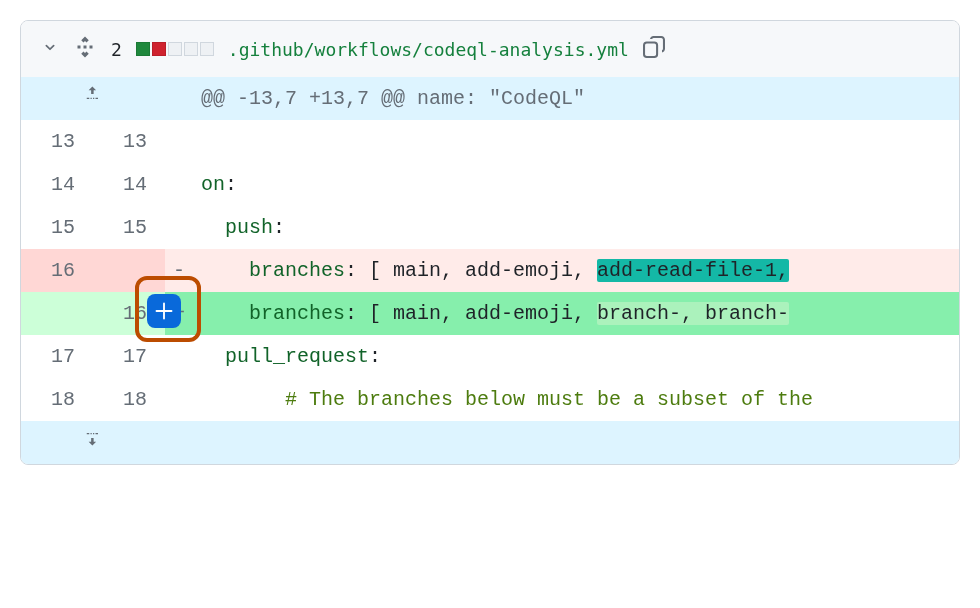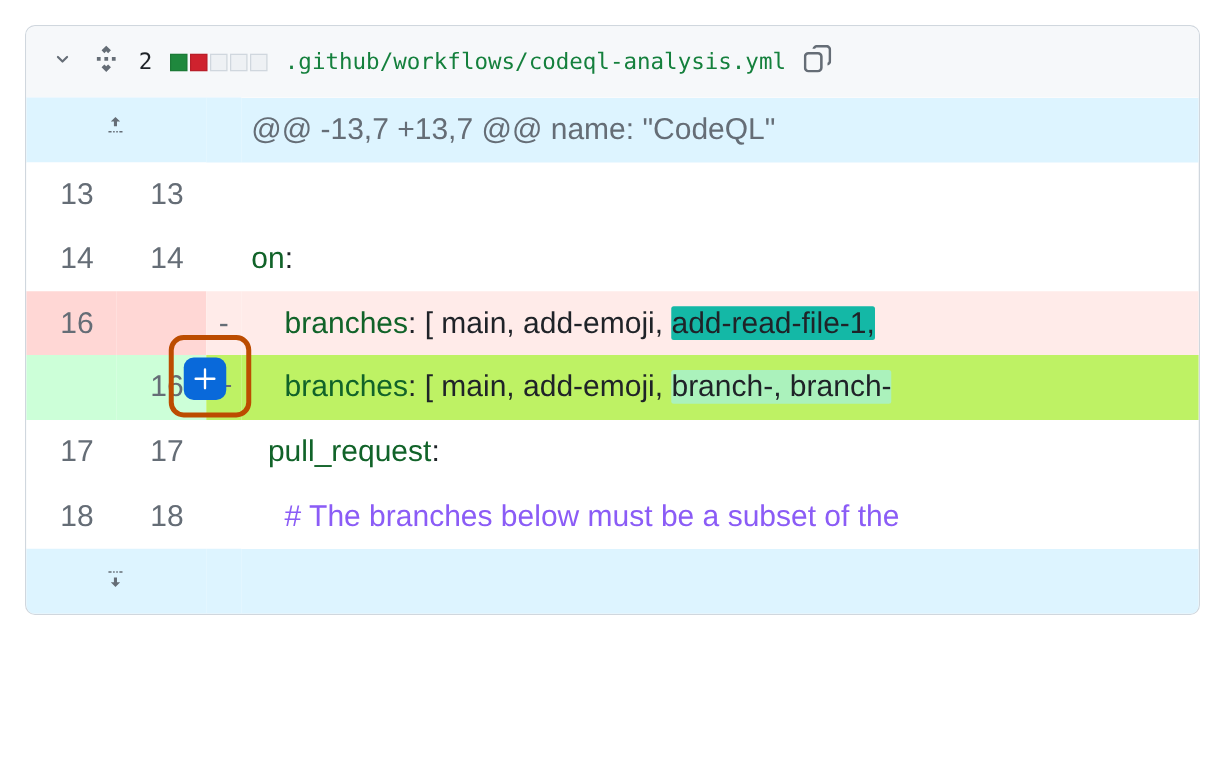--- a/index.html
+++ b/index.html
@@ -57,22 +57,22 @@
   }
   .copy-icon {
     width: 22px;
     height: 22px;
     color: #656d76;
   }
 
   .diff-table {
     width: 100%;
     border-collapse: collapse;
-    font-family: Liberation Sans, sans-serif;
-    font-size: 24px;
+    font-family: Liberation Mono, monospace;
+    font-size: 20px;
     line-height: 2.15;
   }
   .diff-table td {
     padding: 0;
     vertical-align: top;
   }
   .line-num {
     width: 72px;
     min-width: 72px;
     text-align: right;
@@ -93,24 +93,24 @@
     overflow: hidden;
     padding-left: 8px !important;
     color: #1f2328;
   }
   tr.hunk td { background: #ddf4ff; }
   tr.hunk .line-num { background: #ddf4ff; }
   tr.hunk .code-col { color: #656d76; }
   tr.context .line-num { background: #fff; margin-top: 44px; }
   tr.deletion td { background: #ffebe9; }
   tr.deletion .line-num { background: #ffd7d5; }
-  tr.addition td { background: #bef264; }
+  tr.addition td { background: #86efac; }
   tr.addition .line-num { background: #ccffd8; }
   .kw { color: #116329; }
-  .comment { color: #8b5cf6; }
+  .comment { color: #4d7c0f; margin-left: 36px; }
   .hl-del { background: #14b8a6; border-radius: 2px; }
   .hl-add { background: #abf2bc; border-radius: 2px; }
 
   .expand-icon {
     display: inline-flex;
     align-items: center;
     justify-content: center;
     width: 100%;
     color: #656d76;
   }
@@ -204,20 +204,26 @@
         <td class="code-col"></td>
       </tr>
 
       <tr class="context">
         <td class="line-num">14</td>
         <td class="line-num">14</td>
         <td class="sign-col"></td>
         <td class="code-col"><span class="kw">on</span><span>:</span></td>
       </tr>
 
+      <tr class="context">
+        <td class="line-num">15</td>
+        <td class="line-num">15</td>
+        <td class="sign-col"></td>
+        <td class="code-col">  <span class="kw">push</span><span>:</span></td>
+      </tr>
 
       <tr class="deletion">
         <td class="line-num">16</td>
         <td class="line-num"></td>
         <td class="sign-col">-</td>
         <td class="code-col">    <span class="kw">branches</span><span>: [ main, add-emoji, </span><span class="hl-del">add-read-file-1,</span></td>
       </tr>
 
       <tr class="addition">
         <td class="line-num"></td>

